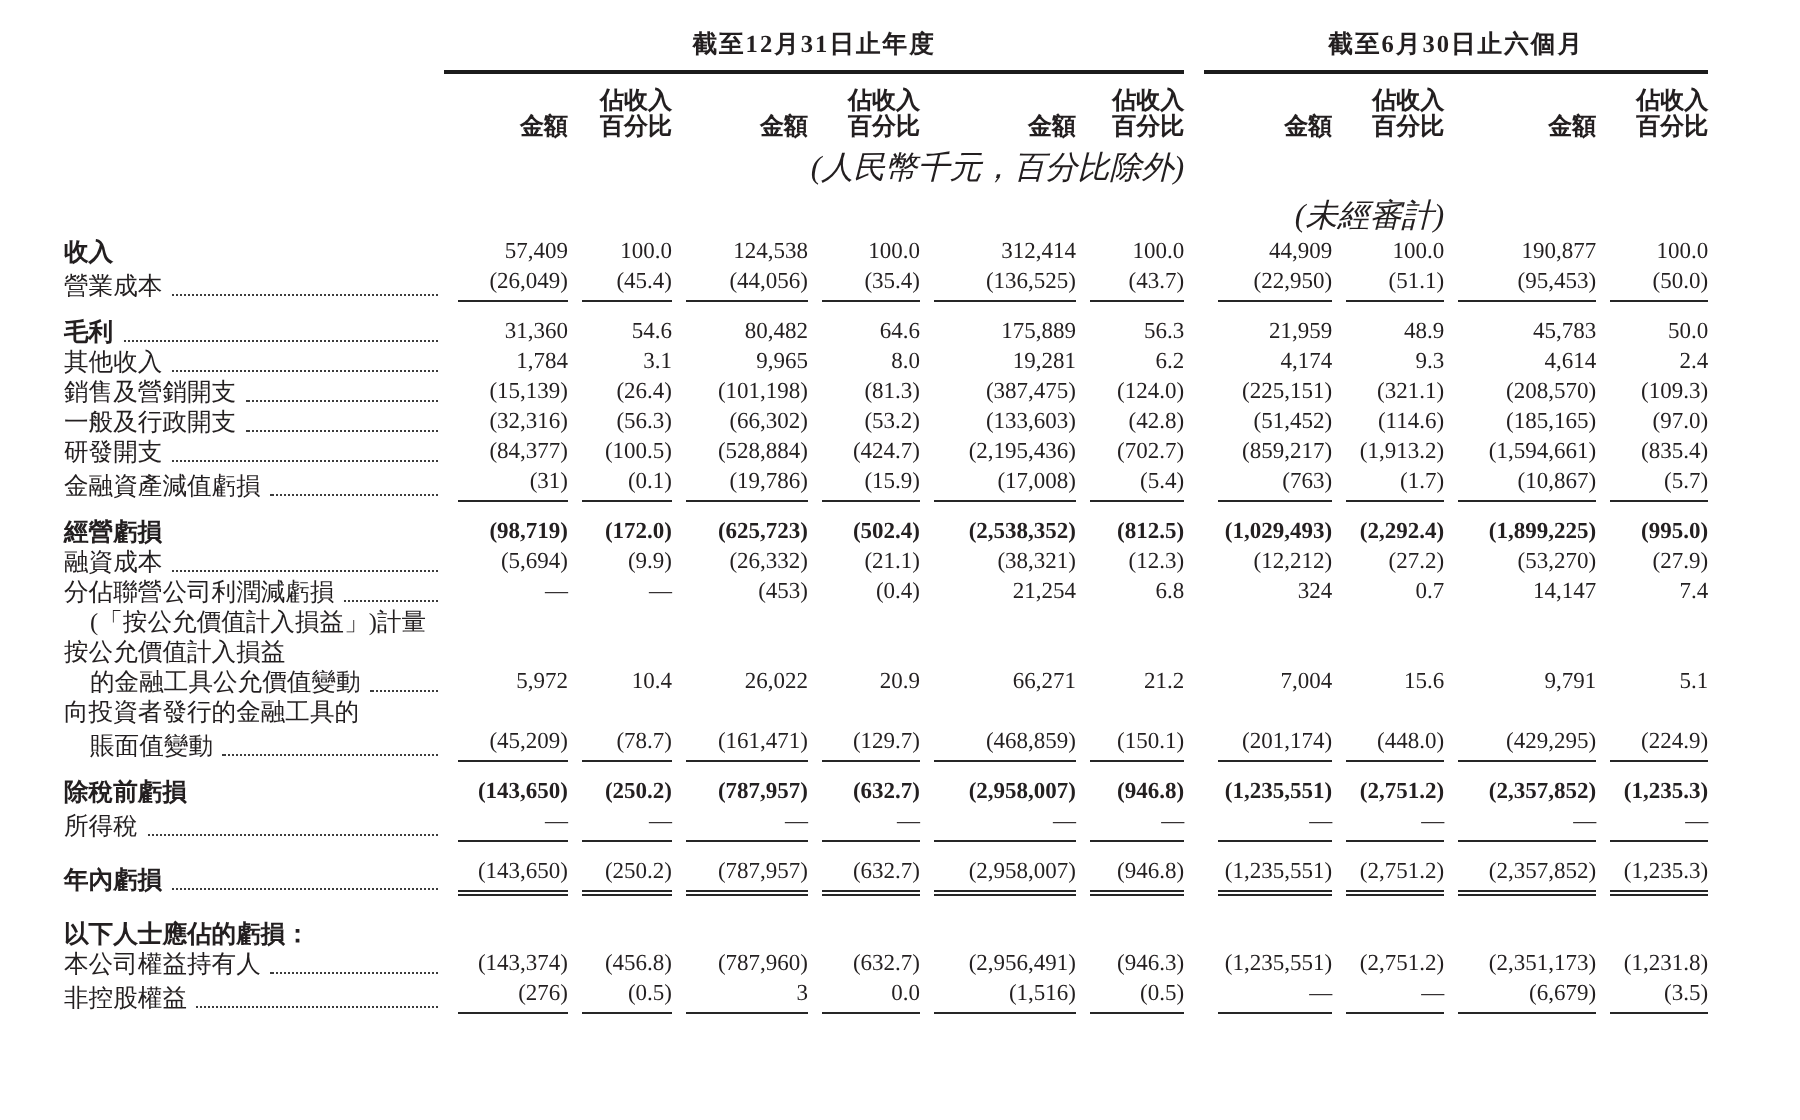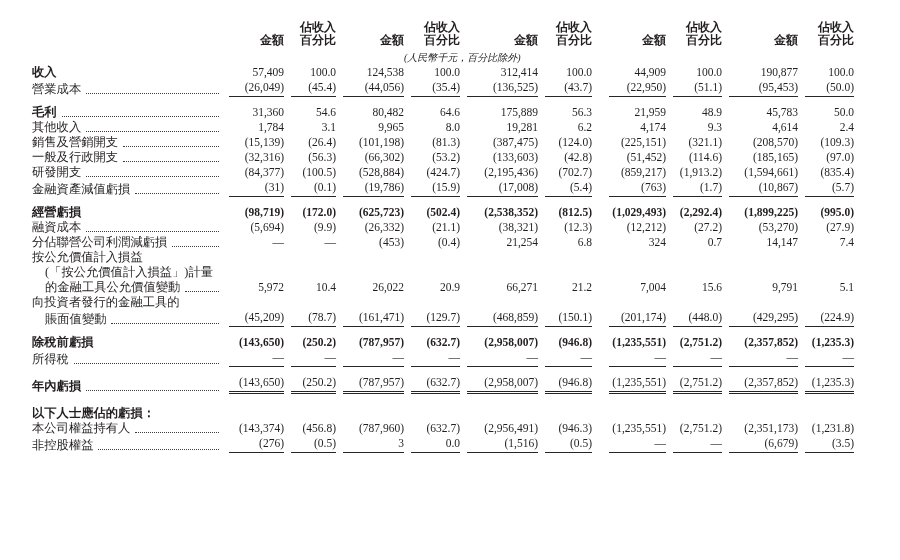--- a/index.html
+++ b/index.html
@@ -32,21 +32,21 @@
     margin: 0 2px 0 28px;
   }
   .yri.first { margin-left: 2px; }
   .cl { padding-top: 7px; }
   .cl .in {
     text-align: right; font-weight: bold; font-size: 12px;
     line-height: 13px; white-space: nowrap;
   }
   .blk { display: block; }
   .note {
-    font-style: italic; font-size: 10px; text-align: left;
+    font-style: italic; font-size: 16px; text-align: right;
     white-space: nowrap; overflow: visible; margin-top: 42px;
   }
   .r-note1 td { padding-top: 4px; }
   .r-note2 td { padding-top: 3px; }
 
   
   .lbl { font-size: 12.3px; }
   .lw { display: flex; white-space: nowrap; line-height: 15px; }
   .ind .lw { padding-left: 13px; }
   .b { font-weight: bold; }
@@ -71,20 +71,26 @@
         <col style="width:56px">
       <col style="width:78px">
         <col style="width:54px">
       <col style="width:10px">
       <col style="width:64px">
         <col style="width:56px">
       <col style="width:76px">
         <col style="width:56px">
     </colgroup>
     <thead>
+      <tr class="r-group">
+        <td></td>
+        <td colspan="6" class="grp">截至12月31日止年度</td>
+        <td class="c-gap"></td>
+        <td colspan="4" class="grp">截至6月30日止六個月</td>
+      </tr>
       <tr class="r-clabels">
         <td></td>
         <td class="cl">
             <div class="in">金額</div>
           </td>
         <td class="cl">
             <div class="in">
               <span class="blk">佔收入</span>
               <span class="blk">百分比</span>
             </div>
@@ -126,20 +132,26 @@
               <span class="blk">百分比</span>
             </div>
           </td>
       </tr>
       <tr class="r-note1">
         <td colspan="4"></td>
         <td colspan="3" class="note">(人民幣千元，百分比除外)</td>
         <td class="c-gap"></td>
         <td colspan="4"></td>
       </tr>
+      <tr class="r-note2">
+        <td colspan="7"></td>
+        <td class="c-gap"></td>
+        <td colspan="2" class="note">(未經審計)</td>
+        <td colspan="2"></td>
+      </tr>
     </thead>
     <tbody>
         <tr>
           <td class="lbl b">
             <div class="lw">
               <span>收入</span>
             </div>
           </td>
           <td class="v">
             <div class="vi">57,409</div>
@@ -556,61 +568,61 @@
             <div class="vi">0.7</div>
           </td>
           <td class="v">
             <div class="vi">14,147</div>
           </td>
           <td class="v">
             <div class="vi">7.4</div>
           </td>
         </tr>
         <tr>
+          <td class="lbl ind">
+            <div class="lw">
+              <span>(「按公允價值計入損益」)計量</span>
+            </div>
+          </td>
+          <td class="v">
+            <div class="vi"></div>
+          </td>
+          <td class="v">
+            <div class="vi"></div>
+          </td>
+          <td class="v">
+            <div class="vi"></div>
+          </td>
+          <td class="v">
+            <div class="vi"></div>
+          </td>
+          <td class="v">
+            <div class="vi"></div>
+          </td>
+          <td class="v">
+            <div class="vi"></div>
+          </td>
+          <td class="c-gap"></td>
+          <td class="v">
+            <div class="vi"></div>
+          </td>
+          <td class="v">
+            <div class="vi"></div>
+          </td>
+          <td class="v">
+            <div class="vi"></div>
+          </td>
+          <td class="v">
+            <div class="vi"></div>
+          </td>
+        </tr>
+        <tr>
           <td class="lbl">
             <div class="lw">
               <span>按公允價值計入損益</span>
-            </div>
-          </td>
-          <td class="v">
-            <div class="vi"></div>
-          </td>
-          <td class="v">
-            <div class="vi"></div>
-          </td>
-          <td class="v">
-            <div class="vi"></div>
-          </td>
-          <td class="v">
-            <div class="vi"></div>
-          </td>
-          <td class="v">
-            <div class="vi"></div>
-          </td>
-          <td class="v">
-            <div class="vi"></div>
-          </td>
-          <td class="c-gap"></td>
-          <td class="v">
-            <div class="vi"></div>
-          </td>
-          <td class="v">
-            <div class="vi"></div>
-          </td>
-          <td class="v">
-            <div class="vi"></div>
-          </td>
-          <td class="v">
-            <div class="vi"></div>
-          </td>
-        </tr>
-        <tr>
-          <td class="lbl ind">
-            <div class="lw">
-              <span>(「按公允價值計入損益」)計量</span>
             </div>
           </td>
           <td class="v">
             <div class="vi"></div>
           </td>
           <td class="v">
             <div class="vi"></div>
           </td>
           <td class="v">
             <div class="vi"></div>

